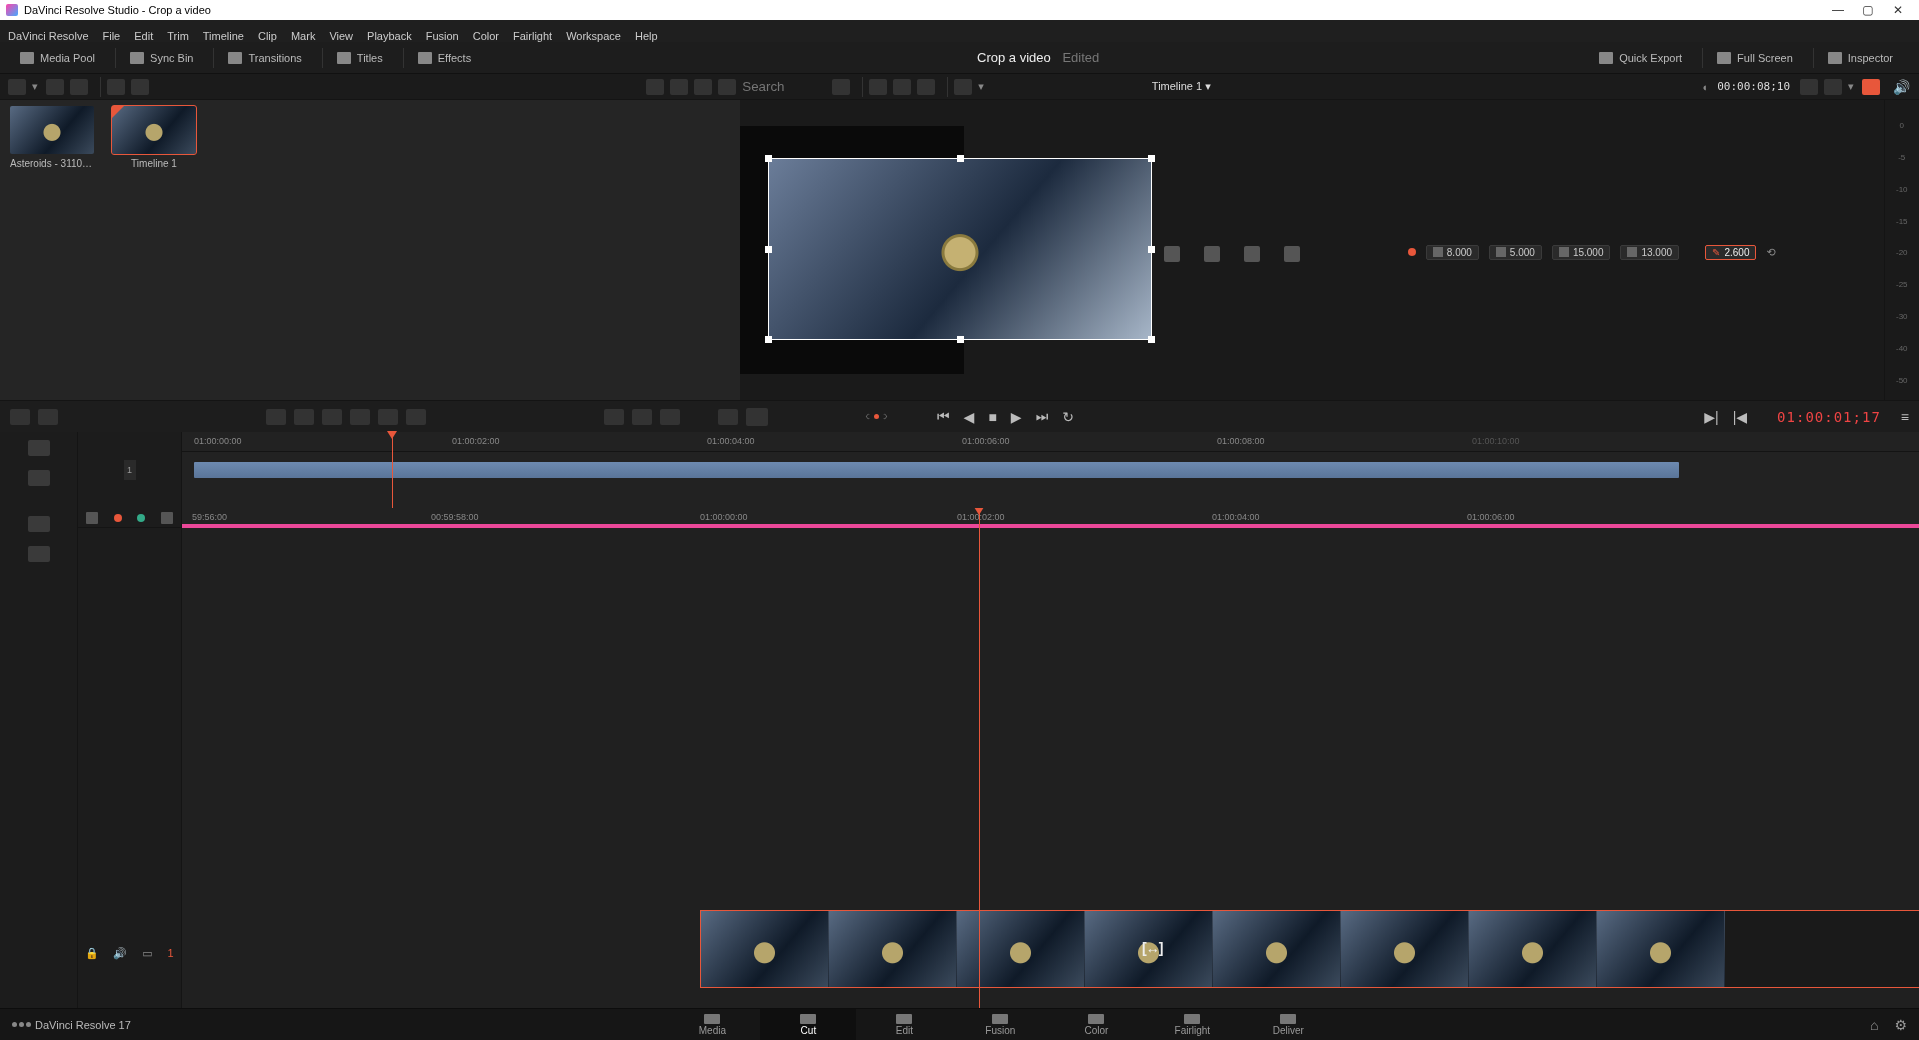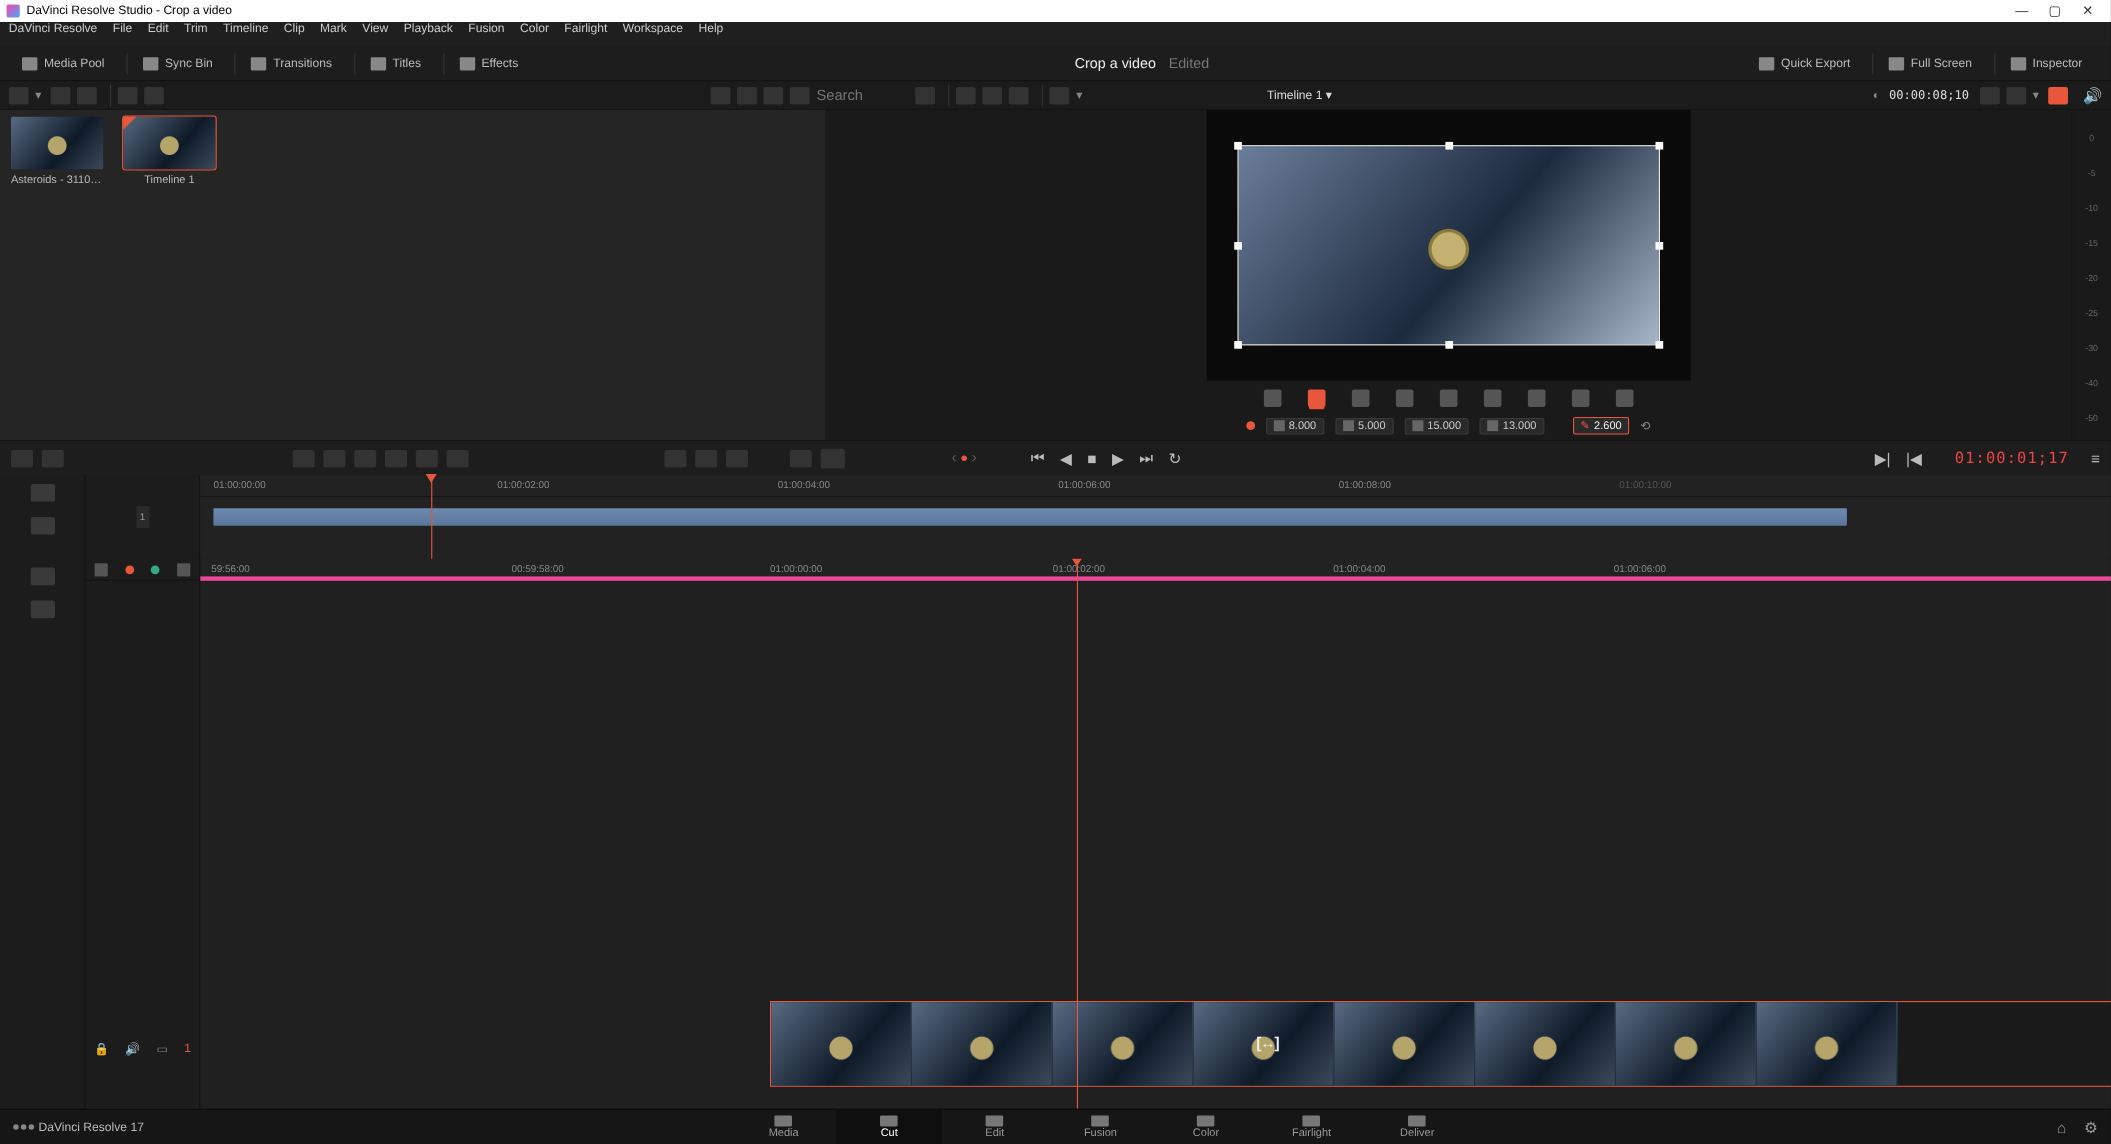--- a/index.html
+++ b/index.html
@@ -1,41 +1,41 @@
 <!DOCTYPE html>
 <html><head>
 <meta charset="utf-8">
 <style>
 * { margin: 0; padding: 0; box-sizing: border-box; font-family: "Segoe UI", Arial, sans-serif; }
 body { background: #1a1a1a; color: #aaa; font-size: 11px; width: 1919px; height: 1040px; overflow: hidden; user-select: none; }
 .titlebar { height: 20px; background: #fff; display: flex; align-items: center; padding: 0 6px; color: #000; }
 .titlebar .icon { width: 12px; height: 12px; background: linear-gradient(135deg,#f4a,#4af); border-radius: 2px; margin-right: 6px; }
 .titlebar .spacer { flex: 1; }
 .titlebar .winbtn { width: 30px; text-align: center; font-size: 12px; color: #333; cursor: pointer; }
-.menubar { height: 22px; background: #1f1f1f; display: flex; align-items: flex-start; padding: 0 8px; gap: 14px; color: #ccc; }
+.menubar { height: 22px; background: #1f1f1f; display: flex; align-items: flex-end; padding: 0 8px; gap: 14px; color: #ccc; }
 .menubar span { cursor: pointer; }
 .topstrip { height: 32px; background: #1d1d1d; display: flex; align-items: center; padding: 0 12px; border-bottom: 1px solid #111; }
 .ts-btn { display: flex; align-items: center; gap: 6px; padding: 4px 8px; margin-right: 6px; cursor: pointer; color: #bbb; }
 .ts-btn .ico { width: 14px; height: 12px; background: #888; border-radius: 1px; }
 .ts-center { flex: 1; text-align: center; font-size: 13px; color: #eee; }
 .ts-center .edited { color: #777; margin-left: 8px; }
 .toolrow { height: 26px; background: #1b1b1b; display: flex; align-items: center; padding: 0 8px; border-bottom: 1px solid #141414; }
 .toolrow .sq { width: 18px; height: 16px; background: #333; border-radius: 2px; margin-right: 6px; cursor: pointer; }
 .toolrow .gap { flex: 1; }
 .toolrow input.search { background: #1b1b1b; border: none; color: #ccc; width: 90px; outline: none; }
 .midarea { height: 300px; display: flex; background: #212121; }
 .mediapool { width: 750px; background: #252525; padding: 6px 10px; }
 .mediapool .label { color: #ccc; margin-bottom: 6px; font-size: 11px; }
 .thumbs { display: flex; gap: 18px; }
 .thumb { width: 84px; text-align: center; }
 .thumb .box { width: 84px; height: 48px; border-radius: 2px; background: radial-gradient(circle at 50% 55%, #b6a56b 0 8px, transparent 9px), linear-gradient(130deg,#586a82 0%, #0f1a28 60%, #3b4a5c 100%); position: relative; }
 .thumb.active .box { outline: 1px solid #e8573b; }
 .thumb.active .box::before { content:""; position:absolute; top:0; left:0; width:0; height:0; border-top:12px solid #e8573b; border-right:12px solid transparent; }
 .thumb .name { margin-top: 4px; font-size: 10px; color: #bbb; white-space: nowrap; overflow: hidden; text-overflow: ellipsis; }
-.viewer { flex: 1; background: #1a1a1a; position: relative; display: flex; flex-direction: column; align-items: center; }
+.viewer { flex: 1; background: #1a1a1a; position: relative; display: flex; flex-direction: row; align-items: center; }
 .viewer .canvas { width: 440px; height: 248px; background: #0a0a0a; margin-top: 0px; position: relative; }
 .viewer .frame { position: absolute; left: 28px; top: 32px; width: 384px; height: 182px; border: 1px solid #fff; background: radial-gradient(circle at 50% 52%, #c5b172 0 15px, #8a7a3e 16px 18px, transparent 19px), linear-gradient(130deg,#6b7d99 0%, #1c2a3e 55%, #a7b6c8 100%); }
 .handle { position: absolute; width: 7px; height: 7px; background: #fff; }
 .viewer .toolicons { display: flex; gap: 24px; margin-top: 8px; }
 .viewer .toolicons .ti { width: 16px; height: 16px; background: #555; border-radius: 2px; cursor: pointer; }
 .viewer .toolicons .ti.active { background: #e8573b; box-shadow: 0 3px 0 -1px #e8573b; }
 .audioside { width: 36px; background: #1a1a1a; border-left: 1px solid #141414; display:flex; flex-direction:column; align-items:center; padding-top:6px; }
 .paramrow { height: 26px; display: flex; align-items: center; justify-content: center; gap: 10px; background: #1a1a1a; }
 .paramrow .chip { display: flex; align-items: center; gap: 4px; background: #2a2a2a; border: 1px solid #3a3a3a; border-radius: 2px; padding: 1px 6px; font-size: 10px; color: #ccc; }
 .paramrow .chip.hot { border-color: #e8573b; color: #eee; }
@@ -361,21 +361,21 @@
         <div class="trk">
           <span style="color:#888">🔒</span>
           <span style="color:#888">🔊</span>
           <span style="color:#888">▭</span>
           <span style="color:#e8573b">1</span>
         </div>
       </div>
       <div class="dt-body">
         <div class="dt-ruler">
           <span class="tick" style="left:10px"><span>59:56:00</span></span>
-          <span class="tick" style="left:283px"><span>00:59:58:00</span></span>
+          <span class="tick" style="left:249px"><span>00:59:58:00</span></span>
           <span class="tick" style="left:518px"><span>01:00:00:00</span></span>
           <span class="tick" style="left:775px"><span>01:00:02:00</span></span>
           <span class="tick" style="left:1030px"><span>01:00:04:00</span></span>
           <span class="tick" style="left:1285px"><span>01:00:06:00</span></span>
         </div>
         <div class="dt-track" style="left:518px;right:-200px">
           <div class="clip-th"></div>
           <div class="clip-th"></div>
           <div class="clip-th"></div>
           <div class="clip-th"></div>

